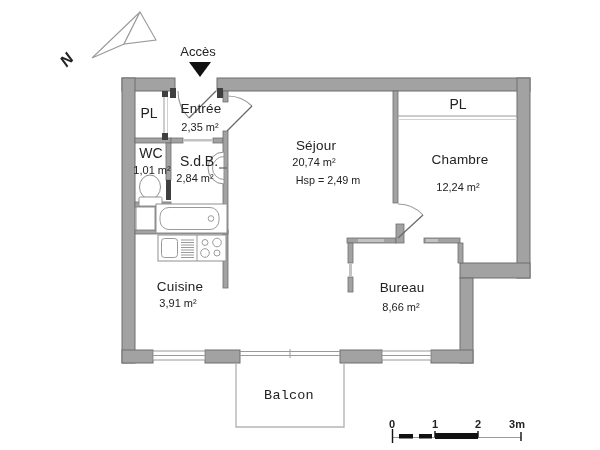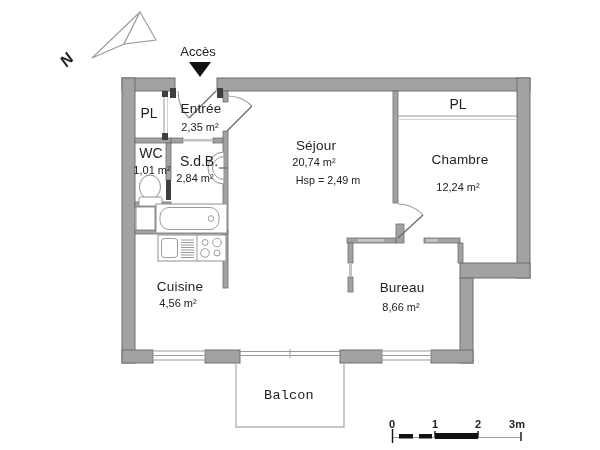--- a/index.html
+++ b/index.html
@@ -175,21 +175,21 @@
 
   <div class="lbl room-name" style="left:316px;top:146px;text-align:center;">Séjour</div>
   <div class="lbl room-area" style="left:314px;top:162px;">20,74 m²</div>
   <div class="lbl hsp" style="left:314px;top:180px;">Hsp = 2,49 m</div>
 
   <div class="lbl room-name-sm" style="left:458px;top:104px;">PL</div>
   <div class="lbl room-name" style="left:460px;top:160px;">Chambre</div>
   <div class="lbl room-area" style="left:458px;top:187px;">12,24 m²</div>
 
   <div class="lbl room-name" style="left:180px;top:287px;">Cuisine</div>
-  <div class="lbl room-area" style="left:178px;top:303px;">4,56 m²</div>
+  <div class="lbl room-area" style="left:178px;top:303px;">3,91 m²</div>
 
   <div class="lbl room-name" style="left:402px;top:288px;">Bureau</div>
   <div class="lbl room-area" style="left:401px;top:307px;">8,66 m²</div>
 
   <div class="lbl room-name" style="left:289px;top:396px;font-family:Liberation Mono, monospace;">Balcon</div>
 
   <div class="lbl sb-num" style="left:392px;top:424px;">0</div>
   <div class="lbl sb-num" style="left:435px;top:424px;">1</div>
   <div class="lbl sb-num" style="left:478px;top:424px;">2</div>
   <div class="lbl sb-num" style="left:517px;top:424px;">3m</div>

